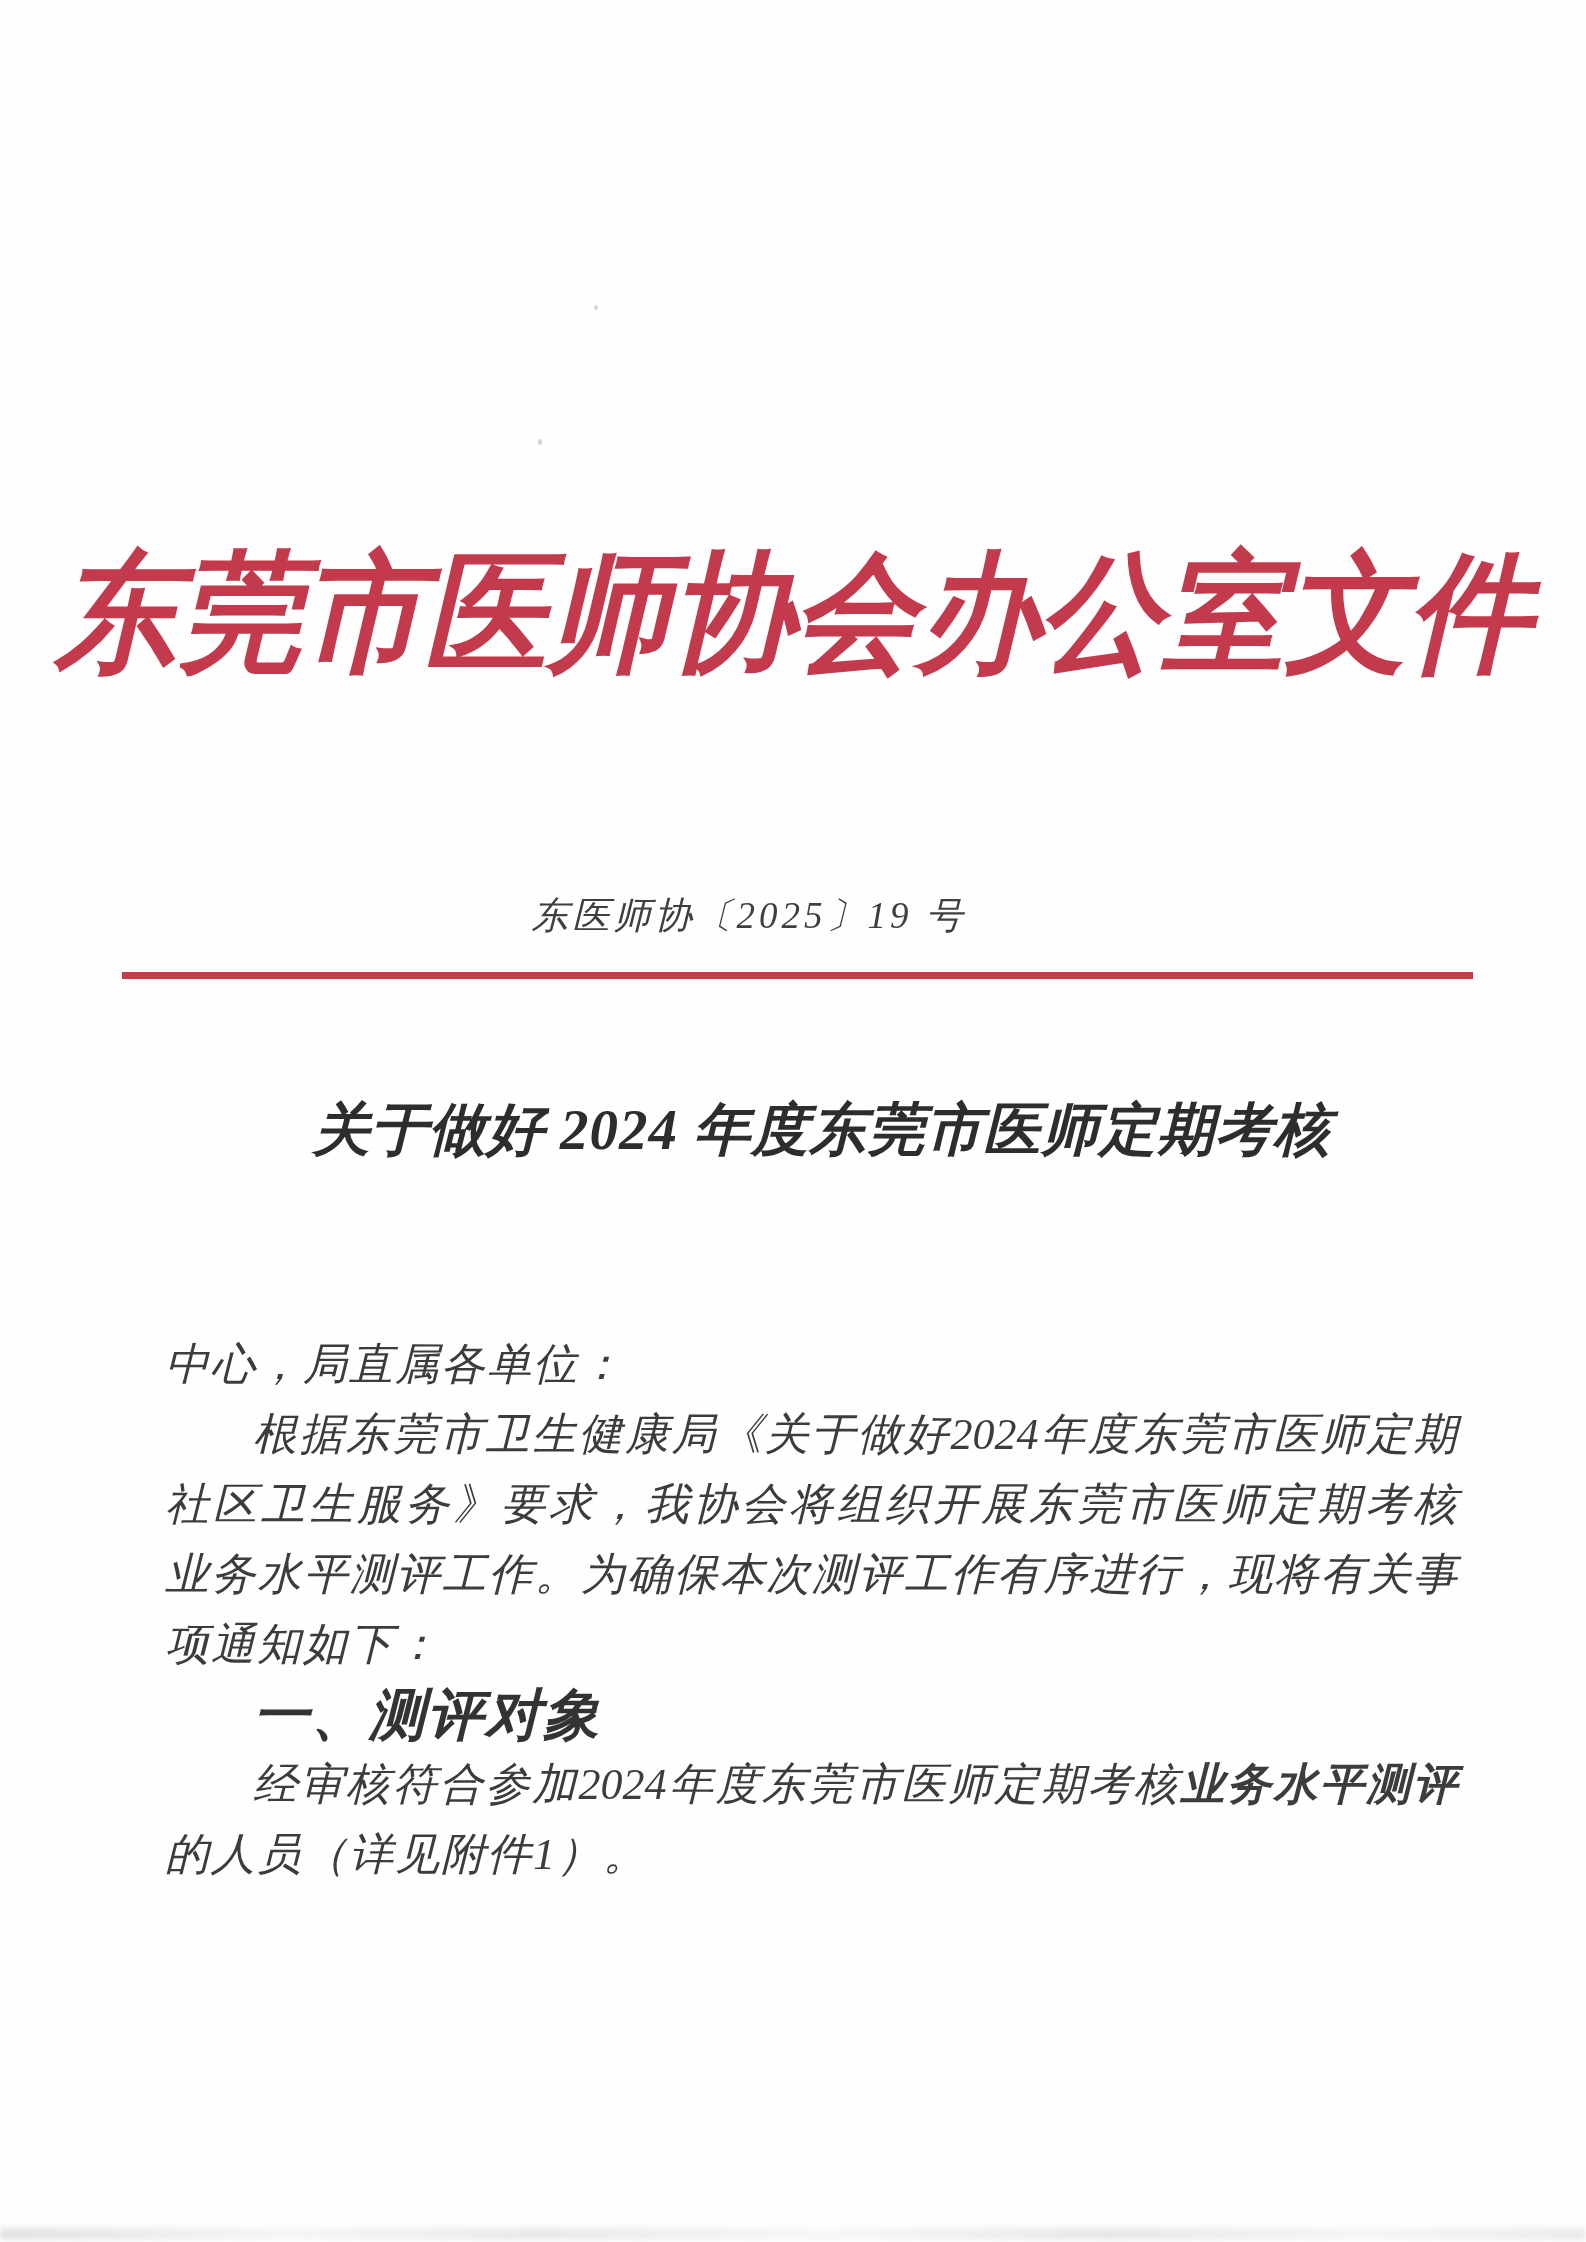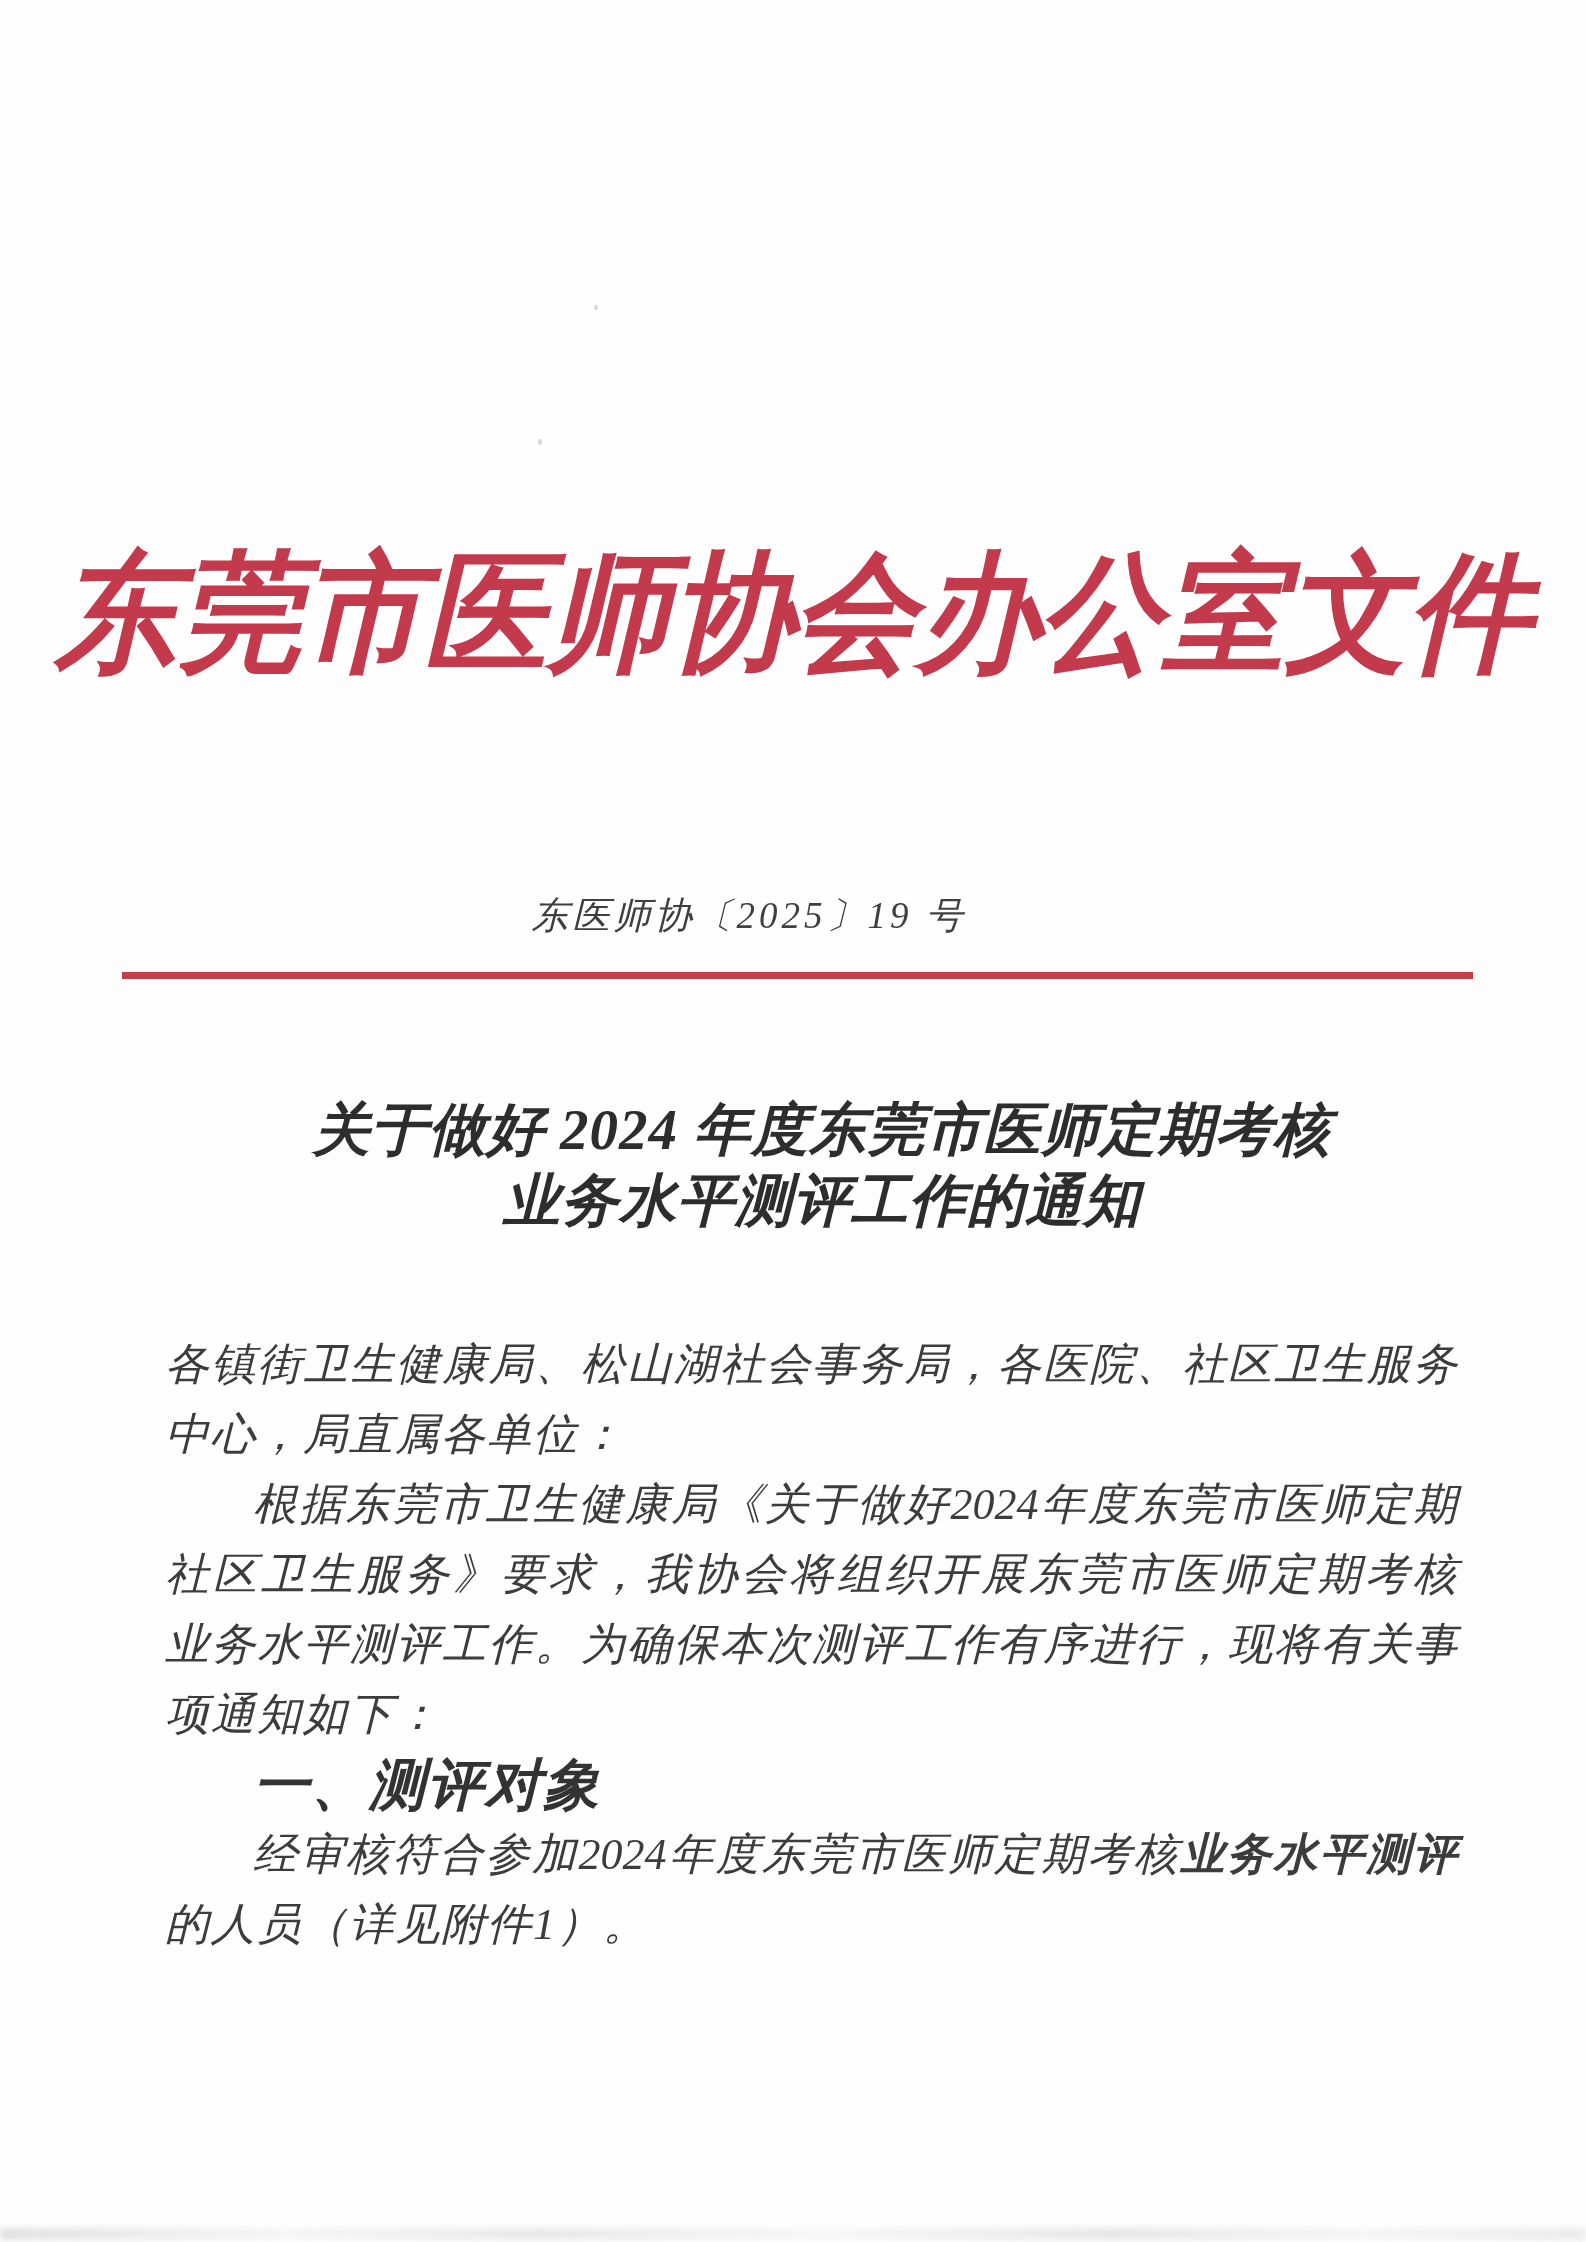--- a/index.html
+++ b/index.html
@@ -71,25 +71,23 @@
   <div class="letterhead">东莞市医师协会办公室文件</div>
 
   <div class="doc-number">
     <span class="inner">东医师协〔2025〕19 号</span>
   </div>
 
   <div class="red-rule"></div>
 
   <div class="notice-title">
     <div>关于做好 2024 年度东莞市医师定期考核</div>
-    <div>业务水平测评工作的通知</div>
   </div>
 
   <div class="body-block">
-    <div class="line j">各镇街卫生健康局、松山湖社会事务局，各医院、社区卫生服务</div>
     <div class="line">中心，局直属各单位：</div>
     <div class="line j indent">根据东莞市卫生健康局《关于做好2024年度东莞市医师定期</div>
     <div class="line j">社区卫生服务》要求，我协会将组织开展东莞市医师定期考核</div>
     <div class="line j">业务水平测评工作。为确保本次测评工作有序进行，现将有关事</div>
     <div class="line">项通知如下：</div>
     <div class="line indent heading">一、测评对象</div>
     <div class="line j indent">
       <span>经审核符合参加2024年度东莞市医师定期考核</span><span class="bold-seg">业务水平测评</span>
     </div>
     <div class="line">的人员（详见附件1）。</div>

